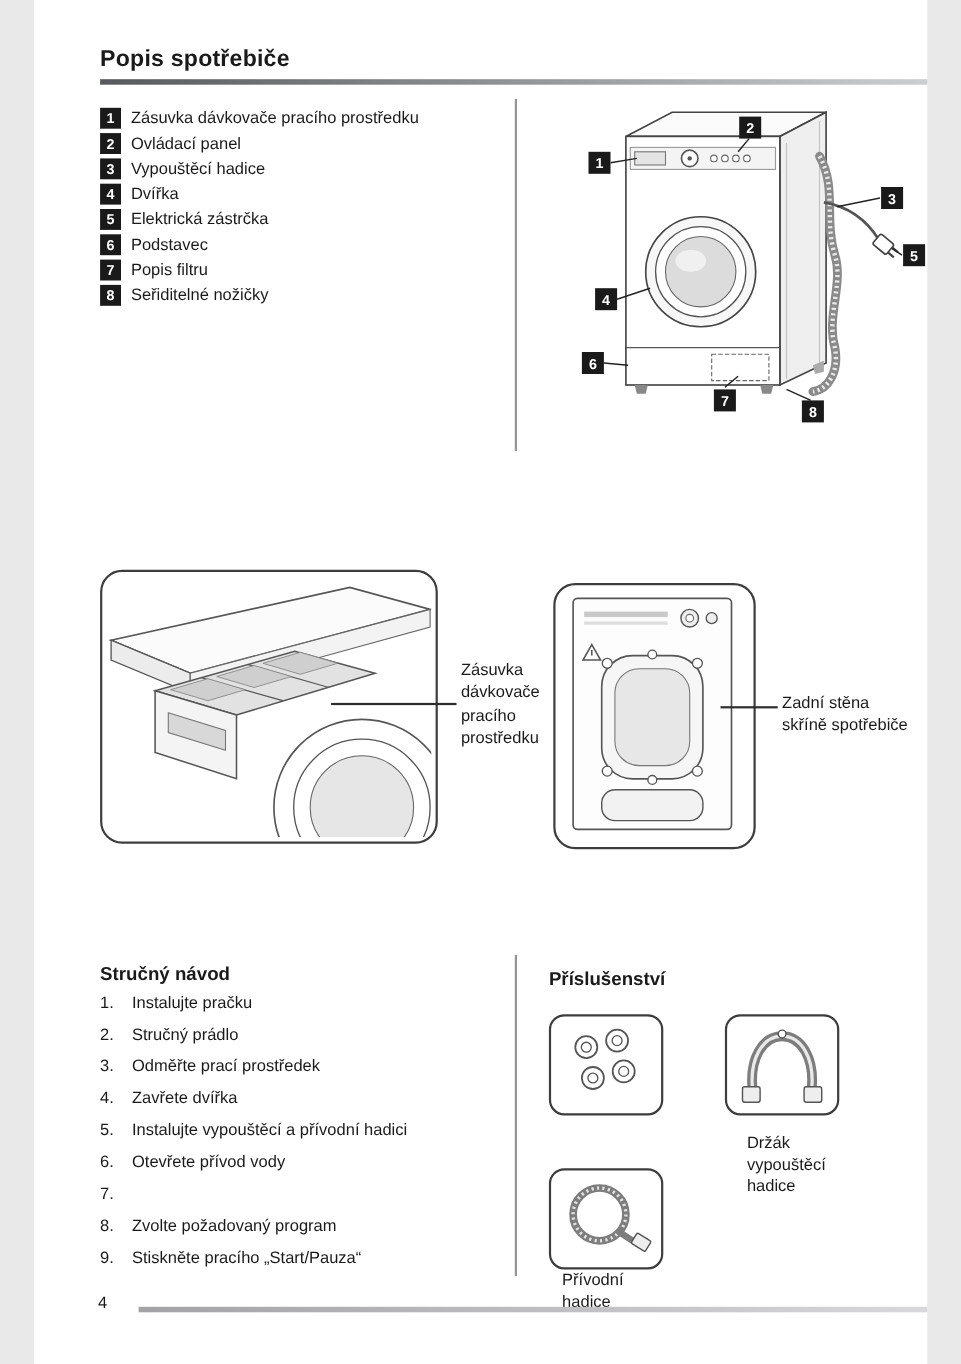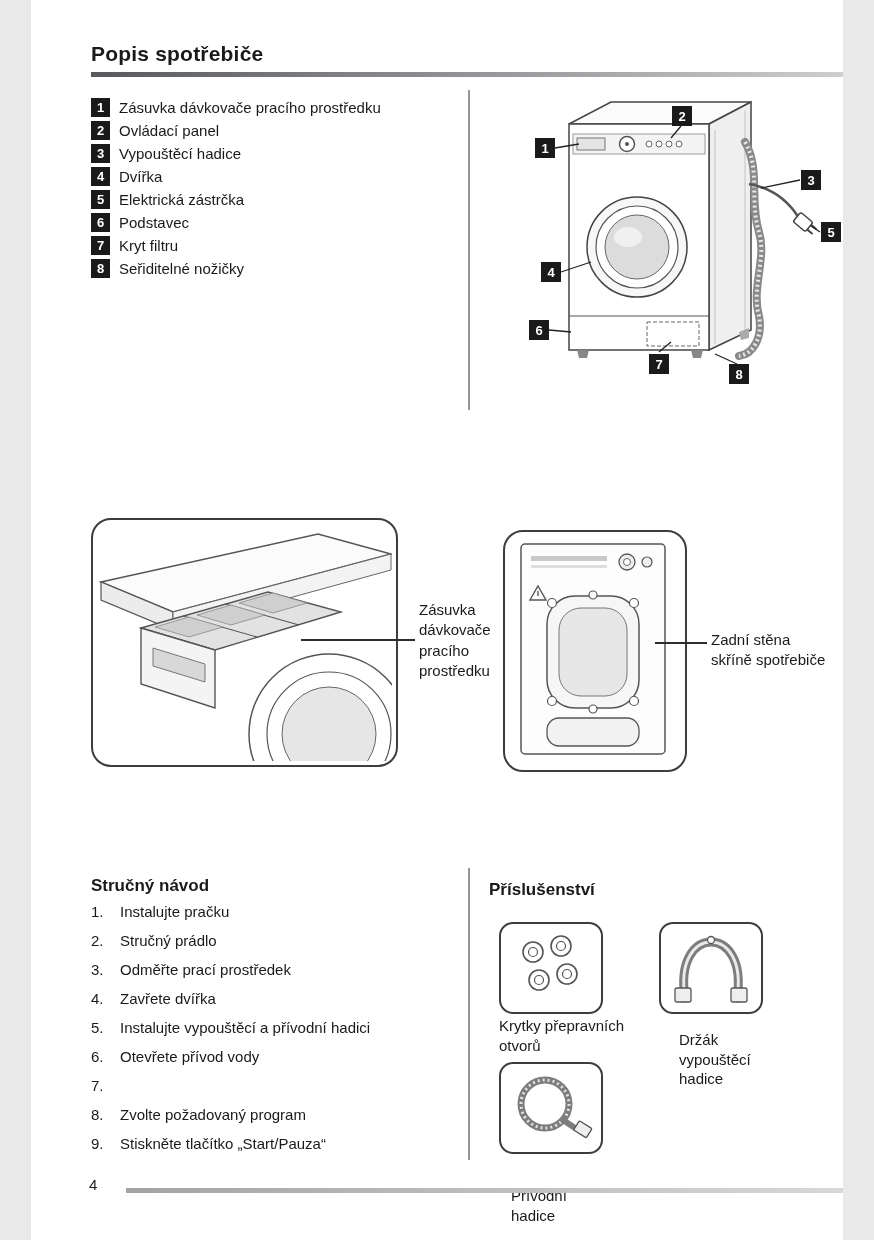--- a/index.html
+++ b/index.html
@@ -41,35 +41,35 @@
   #fig-back   { left:472px; top:530px; width:180px; height:238px; }
   .connector { position:absolute; height:2px; background:#2d2d2d; }
   #conn1 { left:270px; top:639px; width:114px; }
   #conn2 { left:624px; top:642px; width:52px; }
   .figcaption { position:absolute; font-size:15px; line-height:1.35; }
   #cap-drawer { left:388px; top:600px; width:92px; }
   #cap-back   { left:680px; top:630px; width:118px; }
 
   .h2 { position:absolute; font-size:17px; font-weight:bold; }
   #qg-h  { left:60px;  top:876px;text-align:center; }
-  #acc-h { left:458px; top:880px; }
+  #acc-h { left:468px; top:880px; }
 
   .steps { position:absolute; left:60px; top:903px; width:360px; }
   .step { display:flex; font-size:15px; min-height:29px; align-items:flex-start; }
   .step-num { width:29px; flex:0 0 29px; }
 
   .accbox { position:absolute; width:100px; height:88px; border:2px solid #3d3d3d; border-radius:14px;
     background:#fff; display:flex; align-items:center; justify-content:center; overflow:hidden; }
   #acc1 { left:468px; top:922px; }
   #acc2 { left:628px; top:922px; }
   #acc3 { left:468px; top:1062px; }
   .acccap { position:absolute; font-size:15px; line-height:1.3; }
   #acccap1 { left:468px; top:1016px; width:150px; }
   #acccap2 { left:648px; top:1030px; width:110px; }
-  #acccap3 { left:480px; top:1154px; width:95px;margin-top:32px; }
+  #acccap3 { left:480px; top:1154px; width:95px; }
 </style>
 </head>
 <body>
 
 <div class="page">
 
   <div class="title">Popis spotřebiče</div>
   <div class="title-rule"></div>
 
   <div class="parts">
@@ -92,21 +92,21 @@
     <div class="part-row">
       <span class="badge">5</span>
       <span>Elektrická zástrčka</span>
     </div>
     <div class="part-row">
       <span class="badge">6</span>
       <span>Podstavec</span>
     </div>
     <div class="part-row">
       <span class="badge">7</span>
-      <span>Kryt filtru</span>
+      <span>Popis filtru</span>
     </div>
     <div class="part-row">
       <span class="badge">8</span>
       <span>Seřiditelné nožičky</span>
     </div>
   </div>
 
   <div class="vdiv" id="vdiv1"></div>
 
   <div class="diagram">
@@ -250,21 +250,21 @@
     </div>
     <div class="step">
       <span class="step-num">7.</span>
     </div>
     <div class="step">
       <span class="step-num">8.</span>
       <span>Zvolte požadovaný program</span>
     </div>
     <div class="step">
       <span class="step-num">9.</span>
-      <span>Stiskněte tlačítko „Start/Pauza“</span>
+      <span>Stiskněte pracího „Start/Pauza“</span>
     </div>
   </div>
 
   <div class="h2" id="acc-h">Příslušenství</div>
 
   <div class="accbox" id="acc1">
     <svg viewBox="0 0 96 84" width="96" height="84">
       <circle cx="30" cy="26" r="10" fill="#fff" stroke="#555" stroke-width="1.6"></circle>
       <circle cx="30" cy="26" r="4.5" fill="#fff" stroke="#555" stroke-width="1.2"></circle>
       <circle cx="58" cy="20" r="10" fill="#fff" stroke="#555" stroke-width="1.6"></circle>
@@ -287,20 +287,19 @@
   <div class="accbox" id="acc3">
     <svg viewBox="0 0 96 84" width="96" height="84">
       <circle cx="42" cy="38" r="24" fill="none" stroke="#7d7d7d" stroke-width="7"></circle>
       <circle cx="42" cy="38" r="24" fill="none" stroke="#e2e2e2" stroke-width="3" stroke-dasharray="2 3"></circle>
       <path d="M60,54 L72,62" stroke="#7d7d7d" stroke-width="6" stroke-linecap="round"></path>
       <g transform="rotate(32 80 64)">
         <rect x="72" y="58" width="15" height="11" rx="1.5" fill="#eee" stroke="#555" stroke-width="1.3"></rect>
       </g>
     </svg>
   </div>
-  <div class="acccap" id="acccap1">Krytky přepravních otvorů</div>
   <div class="acccap" id="acccap2">Držák vypouštěcí hadice</div>
   <div class="acccap" id="acccap3">Přívodní hadice</div>
 
   <div class="pagenum">4</div>
   <div class="bottom-rule"></div>
 
 </div>
 
 </body></html>

